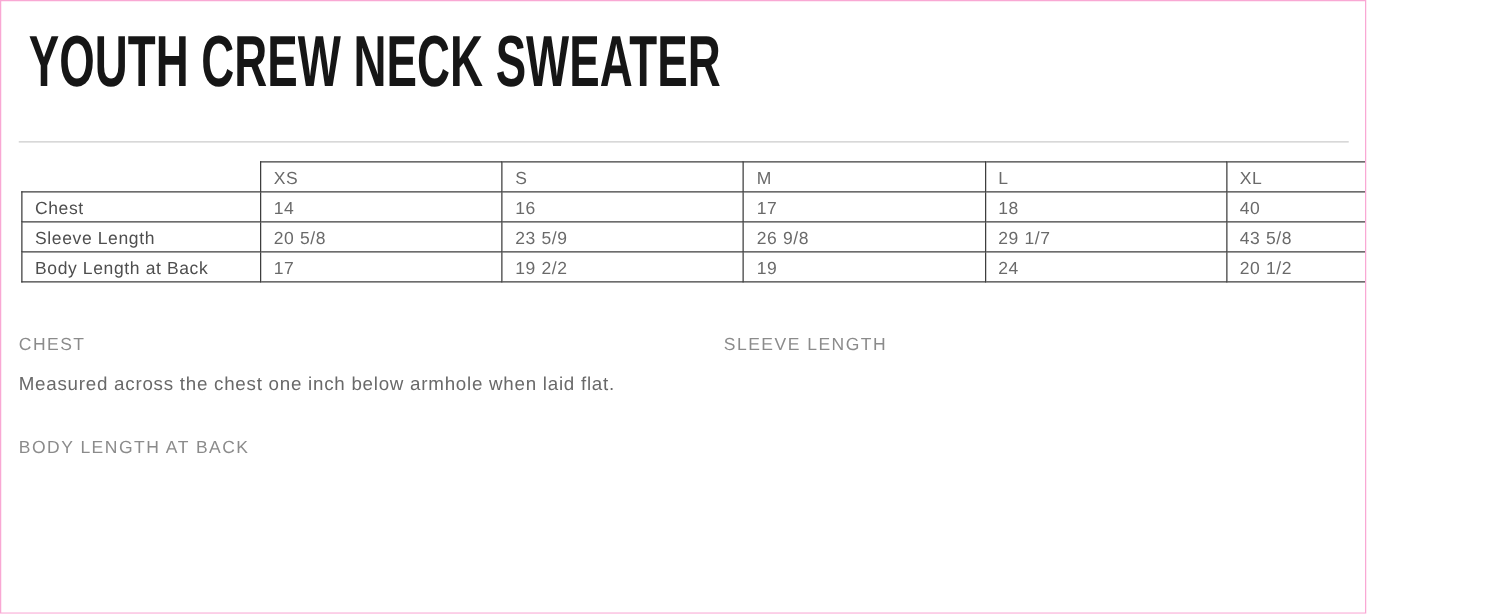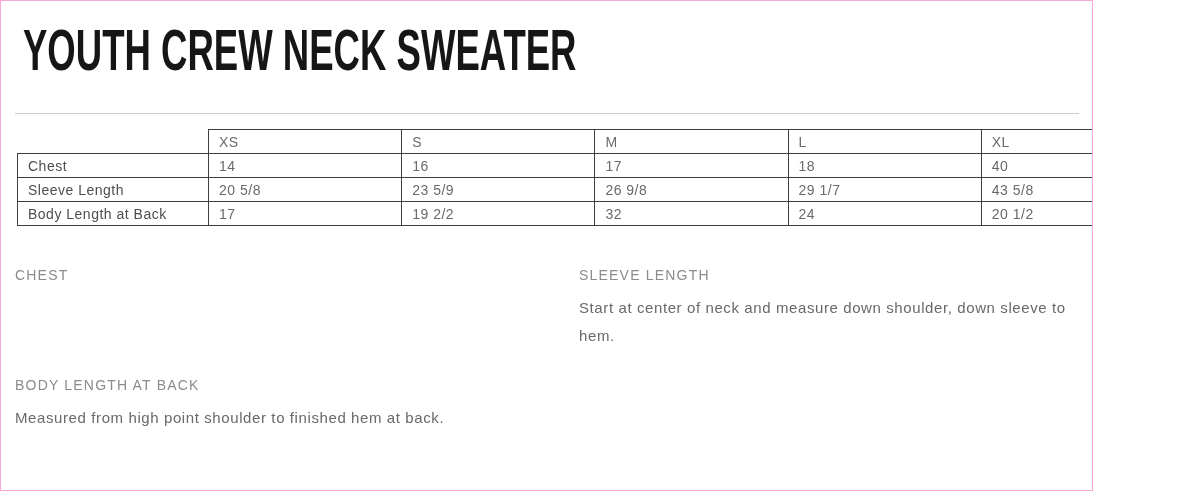--- a/index.html
+++ b/index.html
@@ -128,34 +128,33 @@
         <td>20 5/8</td>
         <td>23 5/9</td>
         <td>26 9/8</td>
         <td>29 1/7</td>
         <td>43 5/8</td>
       </tr>
       <tr>
         <td class="row-label">Body Length at Back</td>
         <td>17</td>
         <td>19 2/2</td>
-        <td>32</td>
+        <td>19</td>
         <td>24</td>
         <td>20 1/2</td>
       </tr>
     </tbody>
   </table>
 
   <div class="definitions">
     <div style="grid-column:1; grid-row:1;">
       <div class="def-heading">CHEST</div>
+      <p class="def-text">Measured across the chest one inch below armhole when laid flat.</p>
     </div>
     <div style="grid-column:2; grid-row:1;">
       <div class="def-heading">SLEEVE LENGTH</div>
-      <p class="def-text">Start at center of neck and measure down shoulder, down sleeve to hem.</p>
     </div>
     <div style="grid-column:1; grid-row:2;">
       <div class="def-heading">BODY LENGTH AT BACK</div>
-      <p class="def-text">Measured from high point shoulder to finished hem at back.</p>
     </div>
   </div>
 
 </div>
 
 </body></html>

